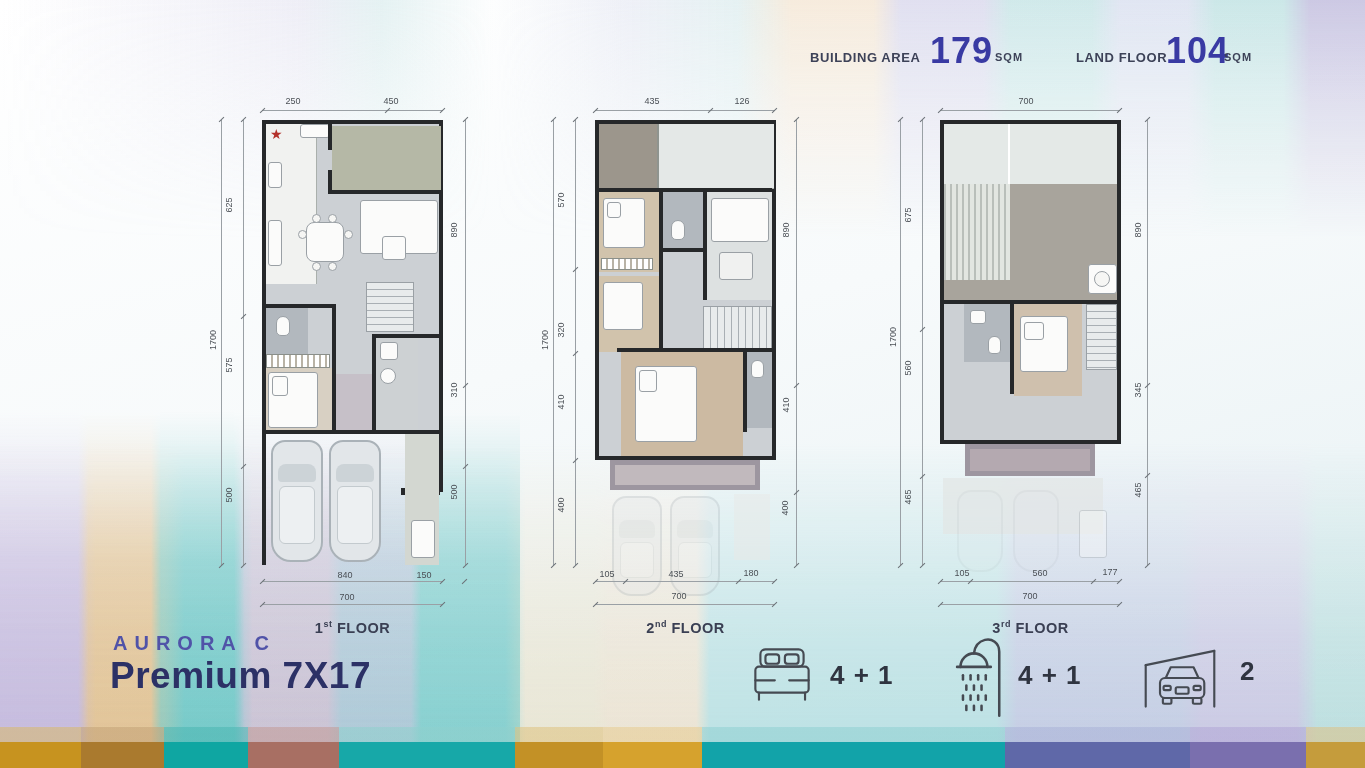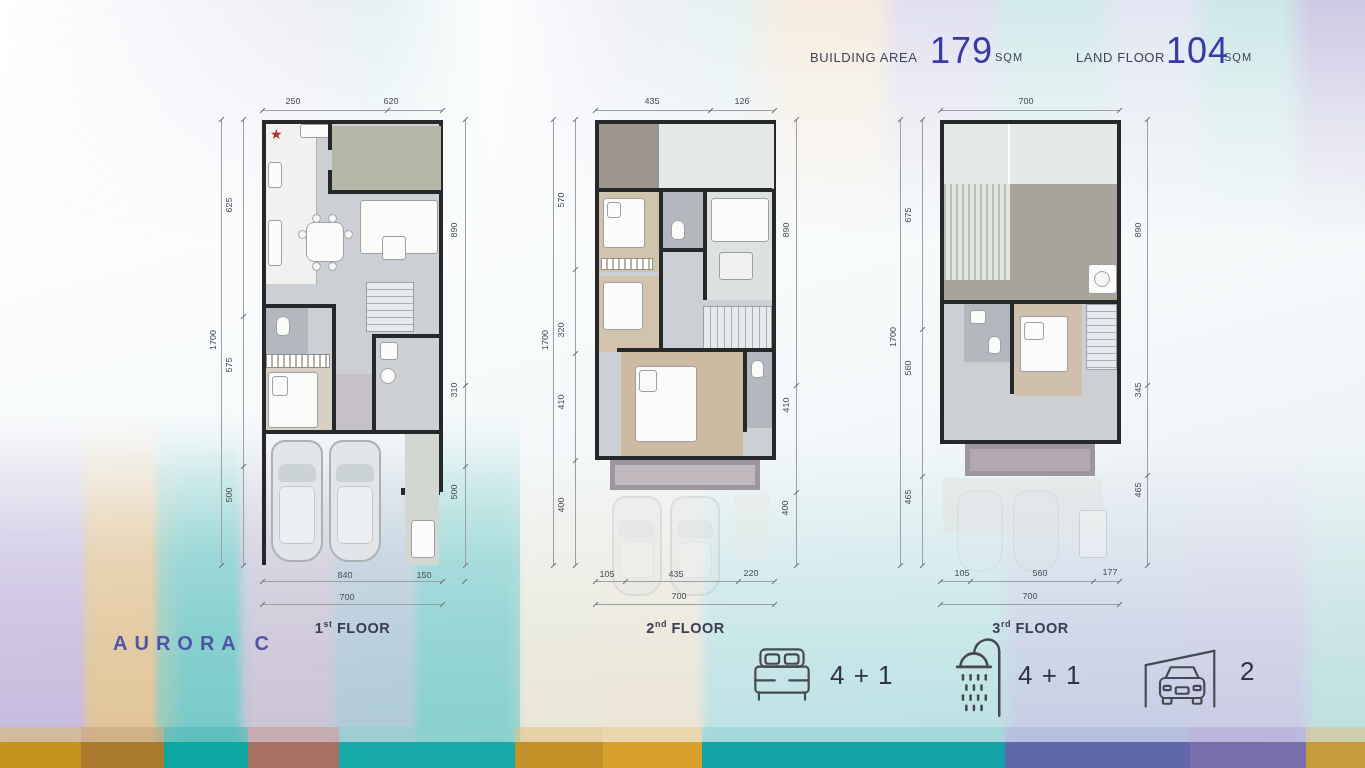--- a/index.html
+++ b/index.html
@@ -52,21 +52,21 @@
     background:linear-gradient(90deg,
       rgba(178,158,210,.40) 0%,rgba(178,158,210,.40) 15%,
       rgba(222,176,112,.48) 17%,rgba(222,176,112,.48) 29%,
       rgba(78,188,186,.50) 31%,rgba(78,188,186,.50) 45%,
       rgba(178,172,206,.40) 47%,rgba(178,172,206,.40) 79%,
       rgba(96,194,192,.48) 81%,rgba(96,194,192,.48) 100%);
     -webkit-mask-image:linear-gradient(0deg,#000 0%,rgba(0,0,0,.8) 55%,transparent 100%);
     mask-image:linear-gradient(0deg,#000 0%,rgba(0,0,0,.8) 55%,transparent 100%);}
 
   
-  .htext{position:absolute;color:#3d4258;font-weight:normal;}
+  .htext{position:absolute;color:#3d4258;font-weight:bold;}
   .hlabel{font-size:13px;letter-spacing:.6px;}
   .hnum{font-size:36px;color:#393aa3;letter-spacing:1px;}
   .hunit{font-size:11px;letter-spacing:1px;}
 
   
   .series{position:absolute;left:113px;top:632px;font-size:20px;font-weight:bold;letter-spacing:7px;color:#5053a8;}
   .model{position:absolute;left:110px;top:655px;font-size:37px;font-weight:bold;color:#2c3166;letter-spacing:.5px;}
 
   
   .plan{position:absolute;width:270px;height:580px;}
@@ -95,21 +95,21 @@
   .dlv::before{left:-3px;top:-1px;} .dlv::after{left:-3px;bottom:-1px;}
   .tk{position:absolute;width:7px;height:1px;background:#6c7278;transform:rotate(-45deg);}
   .dlv .tk{left:-3px;}
 
   .floor-label{position:absolute;left:57px;width:181px;top:531px;text-align:center;font-size:14.5px;font-weight:bold;color:#3a3f53;letter-spacing:.5px;}
   .floor-label sup{font-size:9px;}
 
   
   .stat-icon{position:absolute;}
   .stat-icon svg{stroke:#454a52;fill:none;stroke-width:3;stroke-linecap:round;stroke-linejoin:round;}
-  .stat-val{position:absolute;font-size:26px;color:#2f3440;font-weight:400;letter-spacing:1px;}
+  .stat-val{position:absolute;font-size:26px;color:#2f3440;font-weight:700;letter-spacing:1px;}
 </style>
 </head>
 <body>
 
 <div class="page">
 
   <div class="bg bg-base"></div>
   <div class="bg bg-top"></div>
   <div class="bg bg-bottom"></div>
   <div class="bg bg-left-bottom"></div>
@@ -185,21 +185,21 @@
     <div class="dlv" style="left:260px;top:32px;height:445px;">
         <i class="tk" style="top:265px;"></i>
         <i class="tk" style="top:346px;"></i>
       </div>
     <div class="dlh" style="left:57px;top:493px;width:181px;">
         <i class="tk" style="left:199px;top:0;"></i>
       </div>
     <div class="dlh" style="left:57px;top:516px;width:181px;"></div>
 
     <span class="dim" style="left:73px;top:6px;">250</span>
-    <span class="dim" style="left:171px;top:6px;">620</span>
+    <span class="dim" style="left:171px;top:6px;">450</span>
     <span class="dim v" style="left:9px;top:110px;">625</span>
     <span class="dim v" style="left:9px;top:270px;">575</span>
     <span class="dim v" style="left:9px;top:400px;">500</span>
     <span class="dim v" style="left:-7px;top:245px;">1700</span>
     <span class="dim v" style="left:234px;top:135px;">890</span>
     <span class="dim v" style="left:234px;top:295px;">310</span>
     <span class="dim v" style="left:234px;top:397px;">500</span>
     <span class="dim" style="left:125px;top:480px;">840</span>
     <span class="dim" style="left:204px;top:480px;">150</span>
     <span class="dim" style="left:127px;top:502px;">700</span>
@@ -269,21 +269,21 @@
     <span class="dim v" style="left:8px;top:105px;">570</span>
     <span class="dim v" style="left:8px;top:235px;">320</span>
     <span class="dim v" style="left:8px;top:307px;">410</span>
     <span class="dim v" style="left:8px;top:410px;">400</span>
     <span class="dim v" style="left:-8px;top:245px;">1700</span>
     <span class="dim v" style="left:233px;top:135px;">890</span>
     <span class="dim v" style="left:233px;top:310px;">410</span>
     <span class="dim v" style="left:232px;top:413px;">400</span>
     <span class="dim" style="left:54px;top:479px;">105</span>
     <span class="dim" style="left:123px;top:479px;">435</span>
-    <span class="dim" style="left:198px;top:478px;">220</span>
+    <span class="dim" style="left:198px;top:478px;">180</span>
     <span class="dim" style="left:126px;top:501px;">700</span>
     <div class="floor-label"><span>2</span><sup>nd</sup><span> FLOOR</span></div>
   </div>
 
   <div class="plan" style="left:883px;top:88px;">
     <div class="house" style="left:57px;top:32px;width:181px;height:324px;">
       <div class="rm" style="left:0;top:0;width:173px;height:60px;background:#e4e9e7;border-bottom:1px solid #aab0ac;"></div>
       <div style="position:absolute;left:64px;top:0;width:2px;height:60px;background:#ffffff;"></div>
       <div class="rm" style="left:0;top:60px;width:173px;height:116px;background:#a8a49c;"></div>
       <div class="rm slats" style="left:0;top:60px;width:66px;height:96px;"></div>
@@ -330,20 +330,21 @@
     <span class="dim v" style="left:240px;top:295px;">345</span>
     <span class="dim v" style="left:240px;top:395px;">465</span>
     <span class="dim" style="left:64px;top:478px;">105</span>
     <span class="dim" style="left:142px;top:478px;">560</span>
     <span class="dim" style="left:212px;top:477px;">177</span>
     <span class="dim" style="left:132px;top:501px;">700</span>
     <div class="floor-label"><span>3</span><sup>rd</sup><span> FLOOR</span></div>
   </div>
 
   <div class="series">AURORA C</div>
+  <div class="model">Premium 7X17</div>
 
   <div class="stat-icon" style="left:746px;top:646px;width:72px;height:60px;">
     <svg viewBox="0 0 100 82" width="72" height="60">
       <rect x="20" y="4" width="60" height="24" rx="7"></rect>
       <rect x="27" y="11" width="19" height="13" rx="4"></rect>
       <rect x="54" y="11" width="19" height="13" rx="4"></rect>
       <rect x="13" y="28" width="74" height="36" rx="5"></rect>
       <line x1="13" y1="47" x2="40" y2="47"></line>
         <line x1="60" y1="47" x2="87" y2="47"></line>
       <line x1="18" y1="64" x2="18" y2="74"></line>

